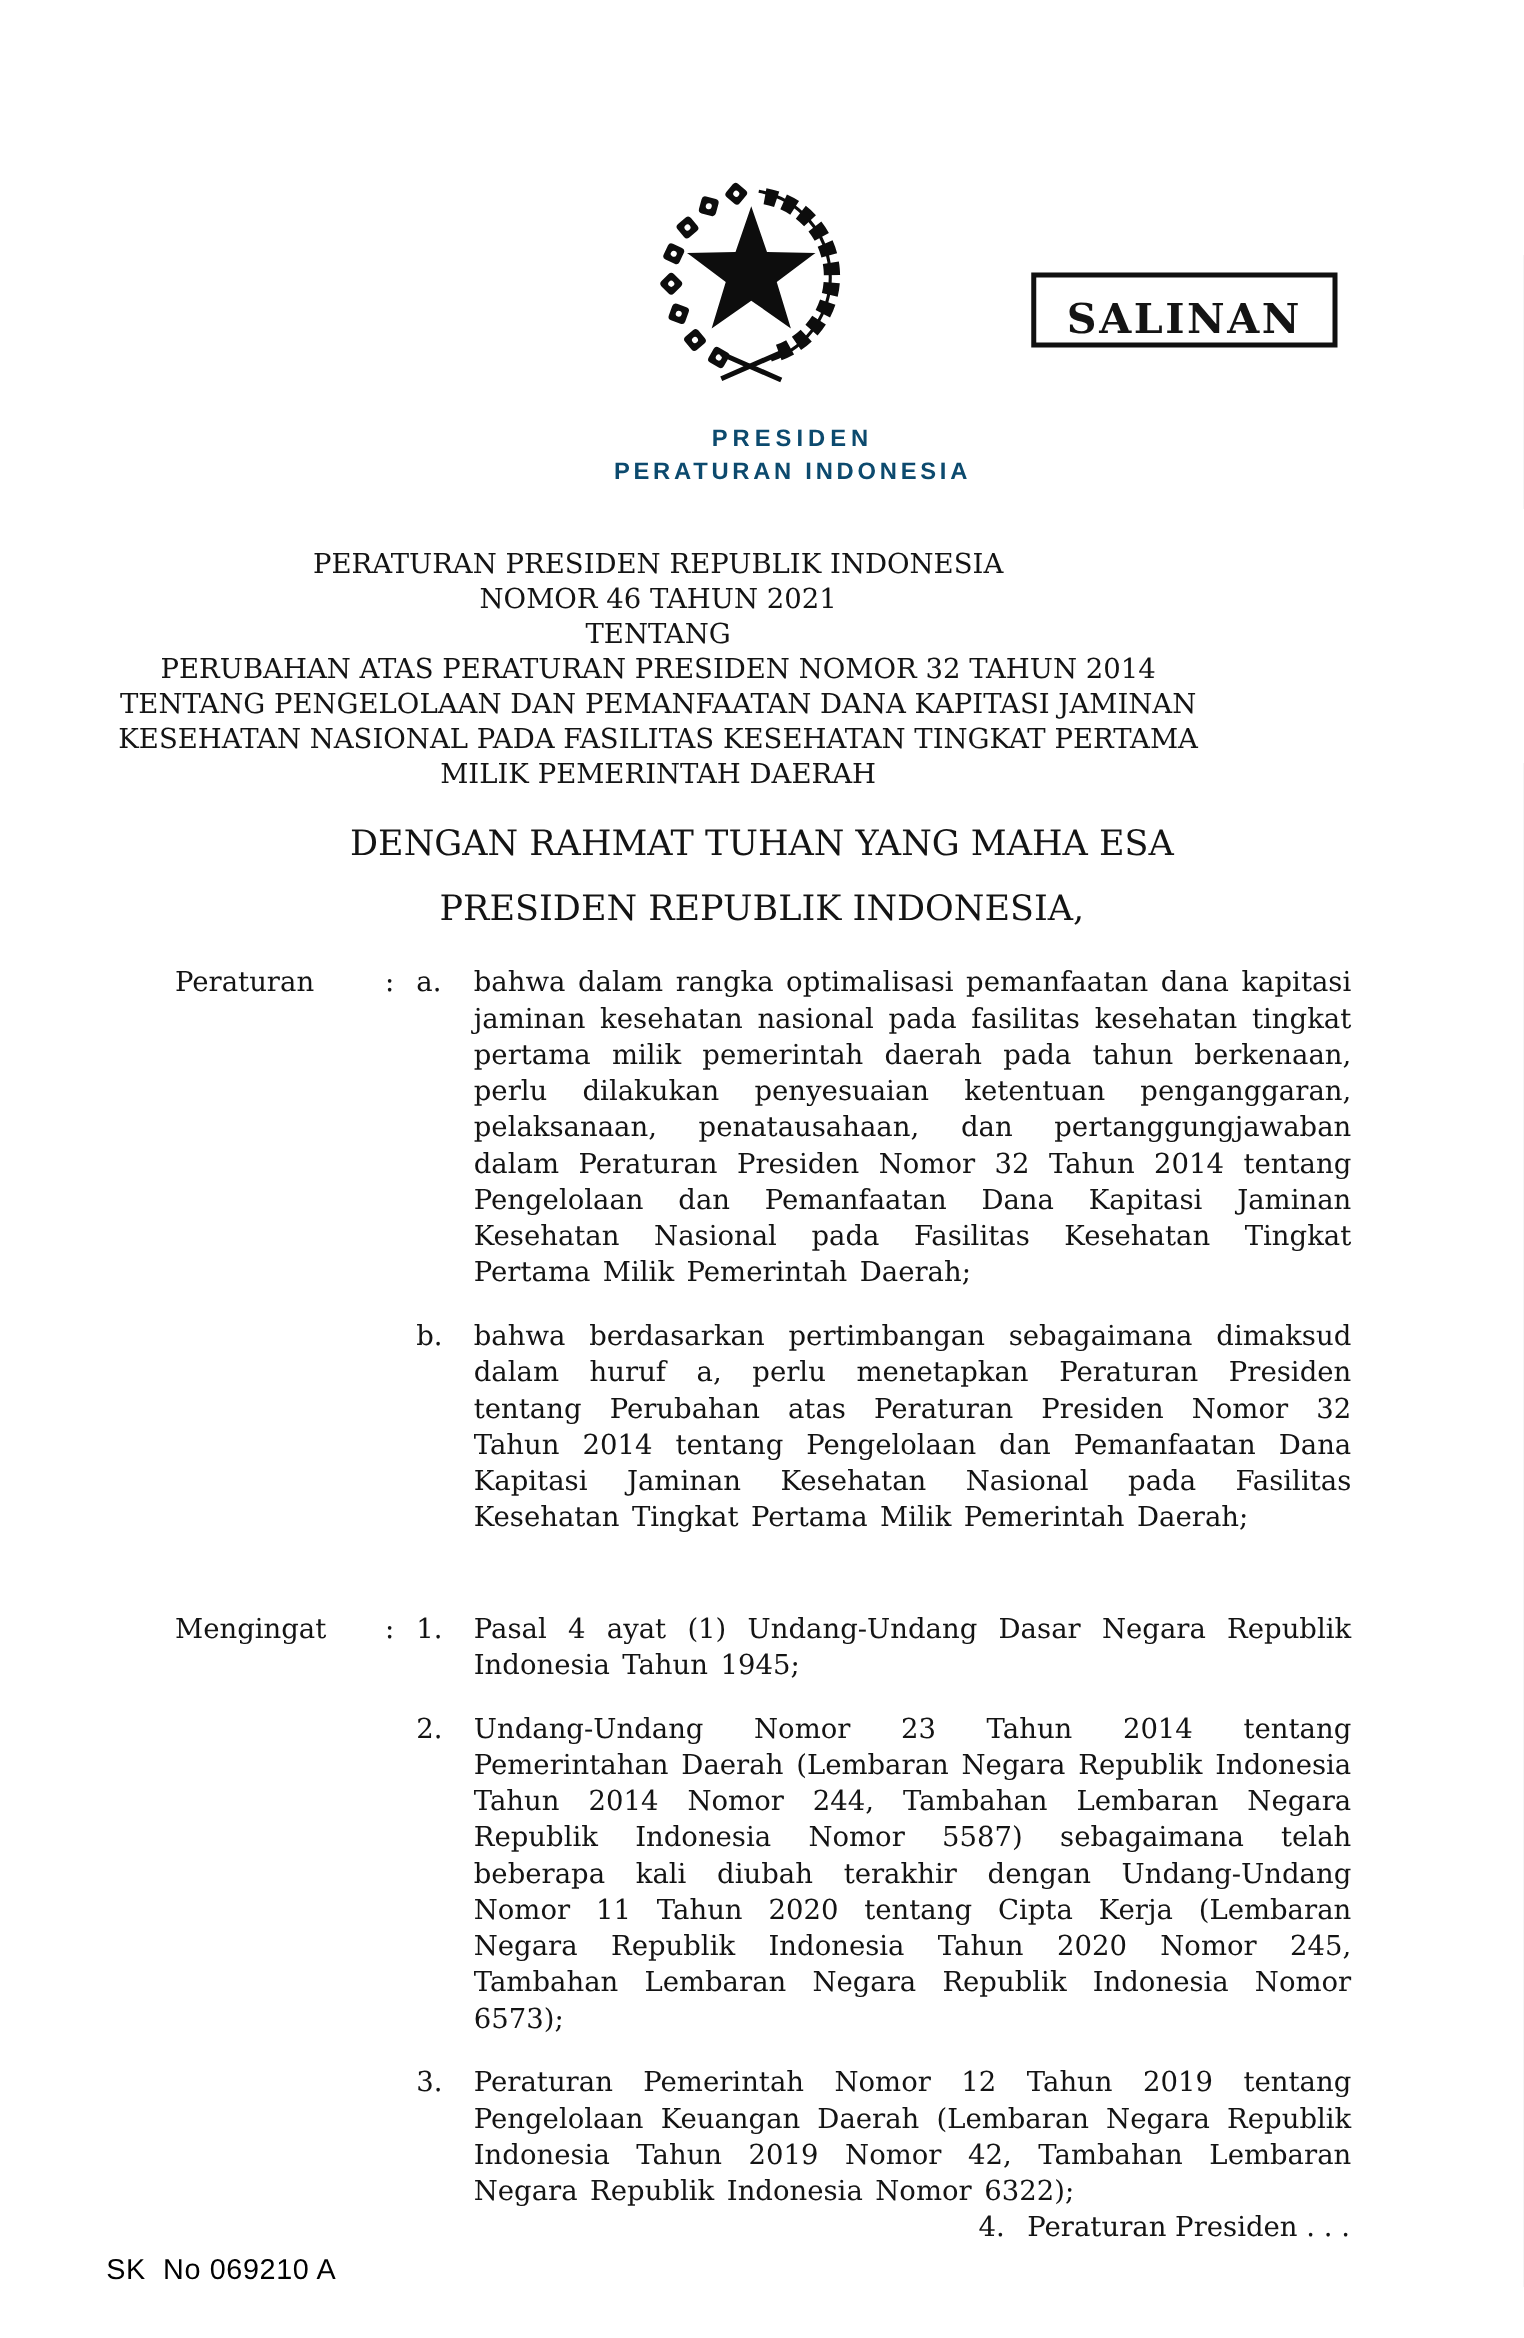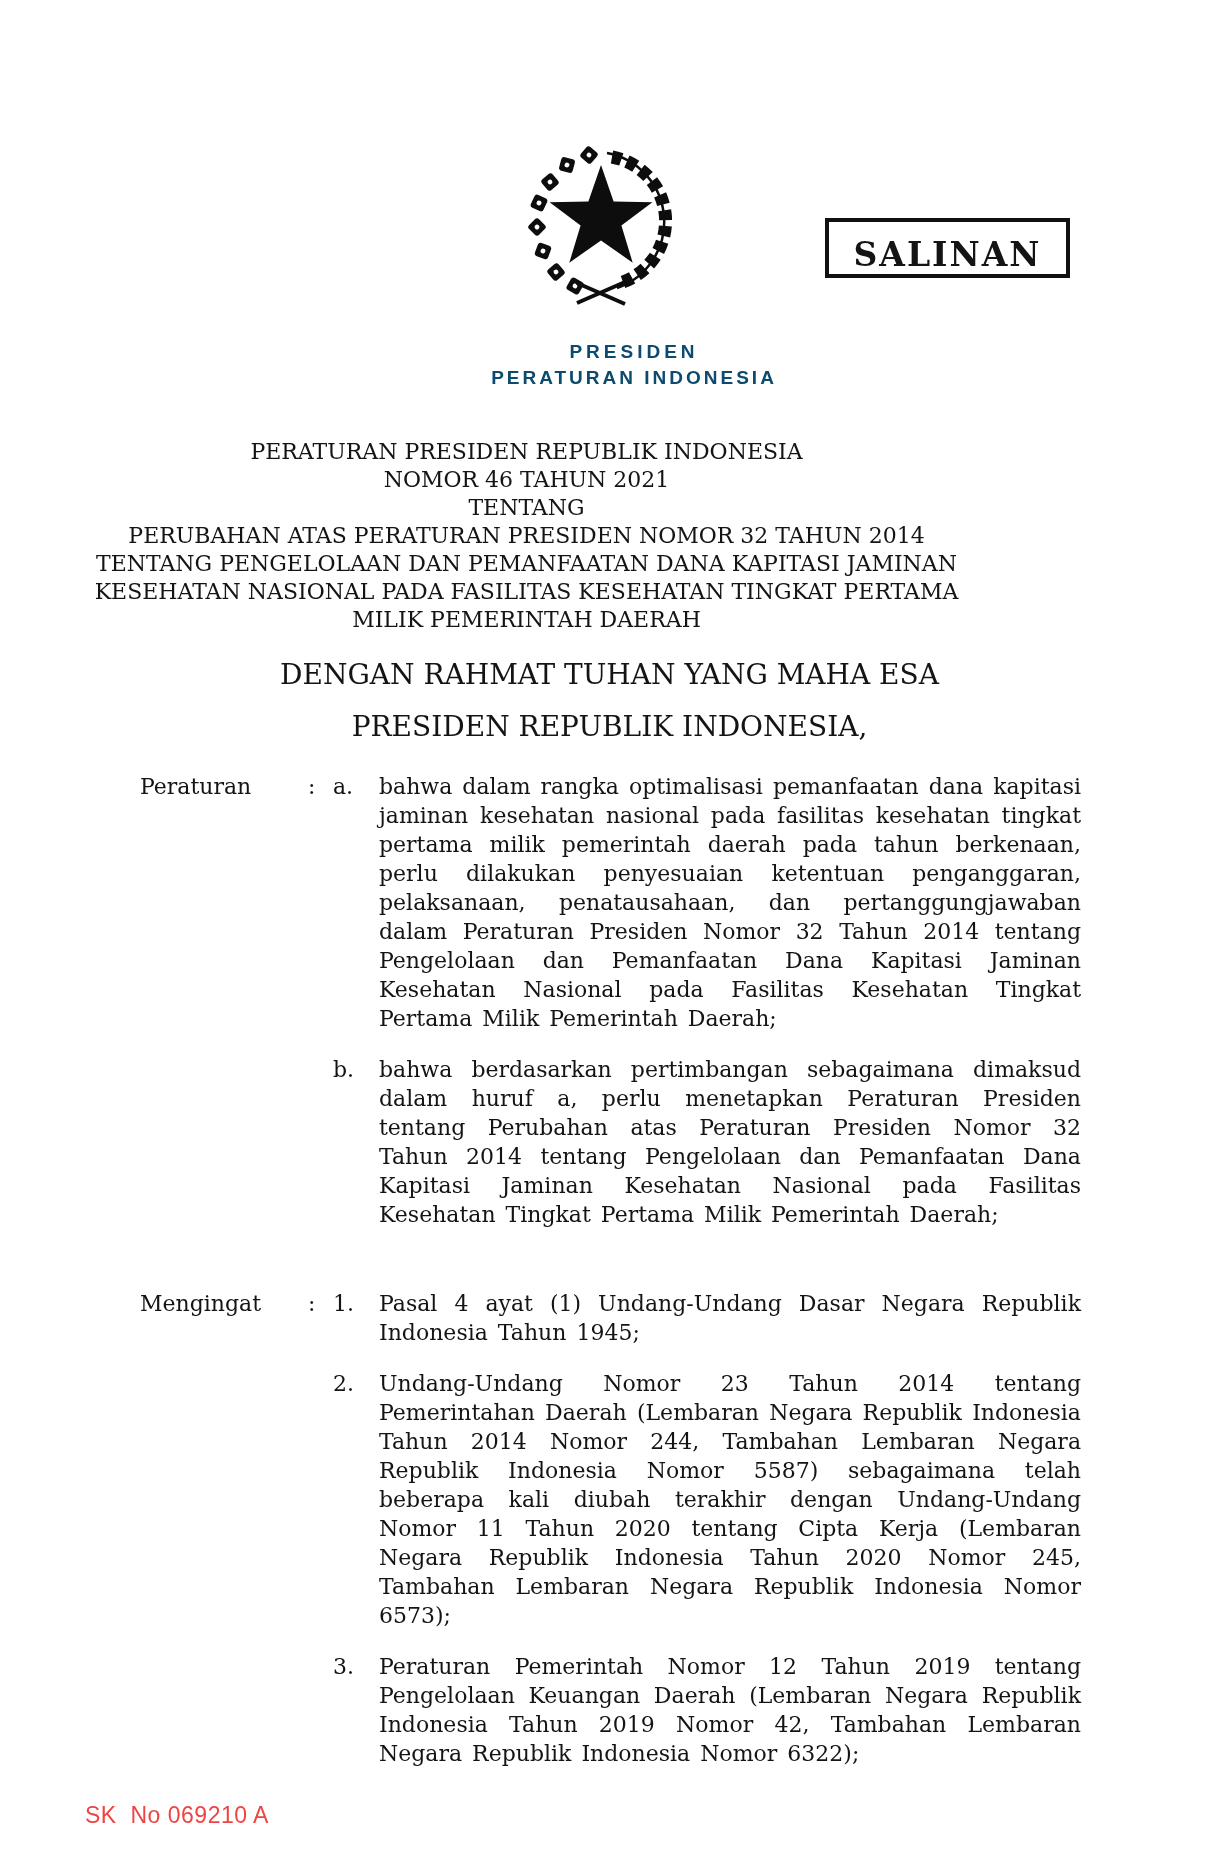--- a/index.html
+++ b/index.html
@@ -110,21 +110,21 @@
   }
   .catchword .cw-marker { margin-right: 18px; }
   .doc-code {
     position: absolute;
     left: 85px;
     top: 1802px;
     font-family: "Liberation Sans", sans-serif;
     font-size: 23px;
     letter-spacing: 0.5px;
     white-space: pre;
-    color: #ef4444;
+    color: #000000;
   }
 </style>
 </head>
 <body>
 
 <div class="page">
 
   <div class="emblem-wrap">
     <svg viewBox="0 0 168 185" xmlns="http://www.w3.org/2000/svg" fill="#0d0d0d" stroke="none">
 
@@ -227,16 +227,19 @@
       <div class="item-row">
         <div class="cell-label"></div>
         <div class="cell-colon"></div>
         <div class="cell-marker">3.</div>
         <div class="cell-text">Peraturan Pemerintah Nomor 12 Tahun 2019 tentang Pengelolaan Keuangan Daerah (Lembaran Negara Republik Indonesia Tahun 2019 Nomor 42, Tambahan Lembaran Negara Republik Indonesia Nomor 6322);</div>
       </div>
     </div>
 
   </div>
 
+  <div class="catchword">
+    <span class="cw-marker">4.</span><span>Peraturan Presiden . . .</span>
+  </div>
 
   <div class="doc-code">SK  No 069210 A</div>
 
 </div>
 
 </body></html>

